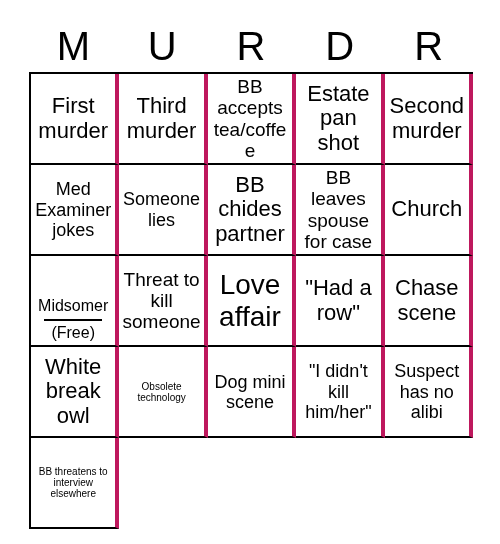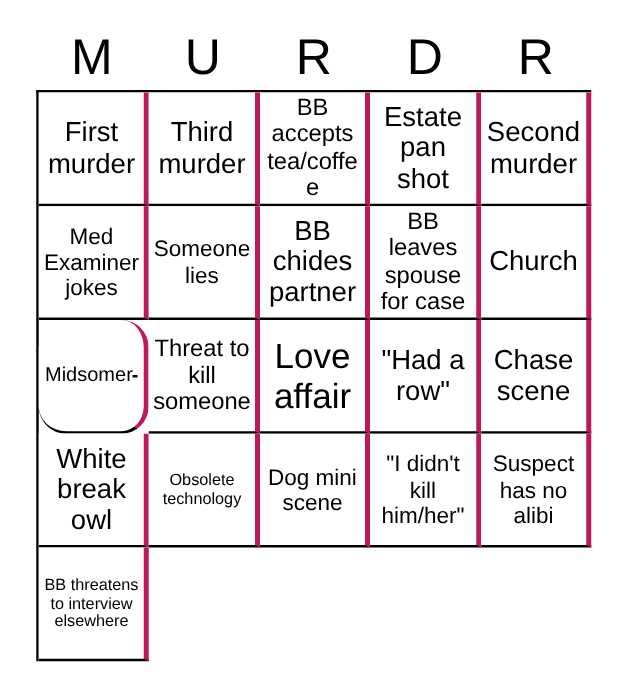--- a/index.html
+++ b/index.html
@@ -70,28 +70,27 @@
     width: 100%;
     line-height: 1.12;
     word-wrap: break-word;
   }
 
   
   .sz-xl .cell-text { font-size: 28px; }
   .sz-lg .cell-text { font-size: 22px; }
   .sz-md .cell-text { font-size: 18px; }
   .sz-sm .cell-text { font-size: 19px; }
-  .sz-xs .cell-text { font-size: 13px; }
+  .sz-xs .cell-text { font-size: 10px; }
 
   
   .cell-free {
-    flex-direction: row;
+    flex-direction: column;
     justify-content: flex-end;
     padding: 4px 5px;
-    border-radius: 22px;
   }
   .free-top {
     font-size: 16px;
     line-height: 1.1;
     display: block;
     width: 100%;
     text-align: center;
   }
   .free-rule {
     width: 78%;
@@ -150,20 +149,21 @@
     <div class="cell sz-sm">
         <span class="cell-text">BB leaves spouse for case</span>
       </div>
 
     <div class="cell sz-lg">
         <span class="cell-text">Church</span>
       </div>
     <div class="cell cell-free">
       <span class="free-top">Midsomer</span>
       <span class="free-rule"></span>
+      <span class="free-bottom">(Free)</span>
     </div>
     <div class="cell sz-sm">
         <span class="cell-text">Threat to kill someone</span>
       </div>
     <div class="cell sz-xl">
         <span class="cell-text">Love affair</span>
       </div>
 
     <div class="cell sz-lg">
         <span class="cell-text">"Had a row"</span>

